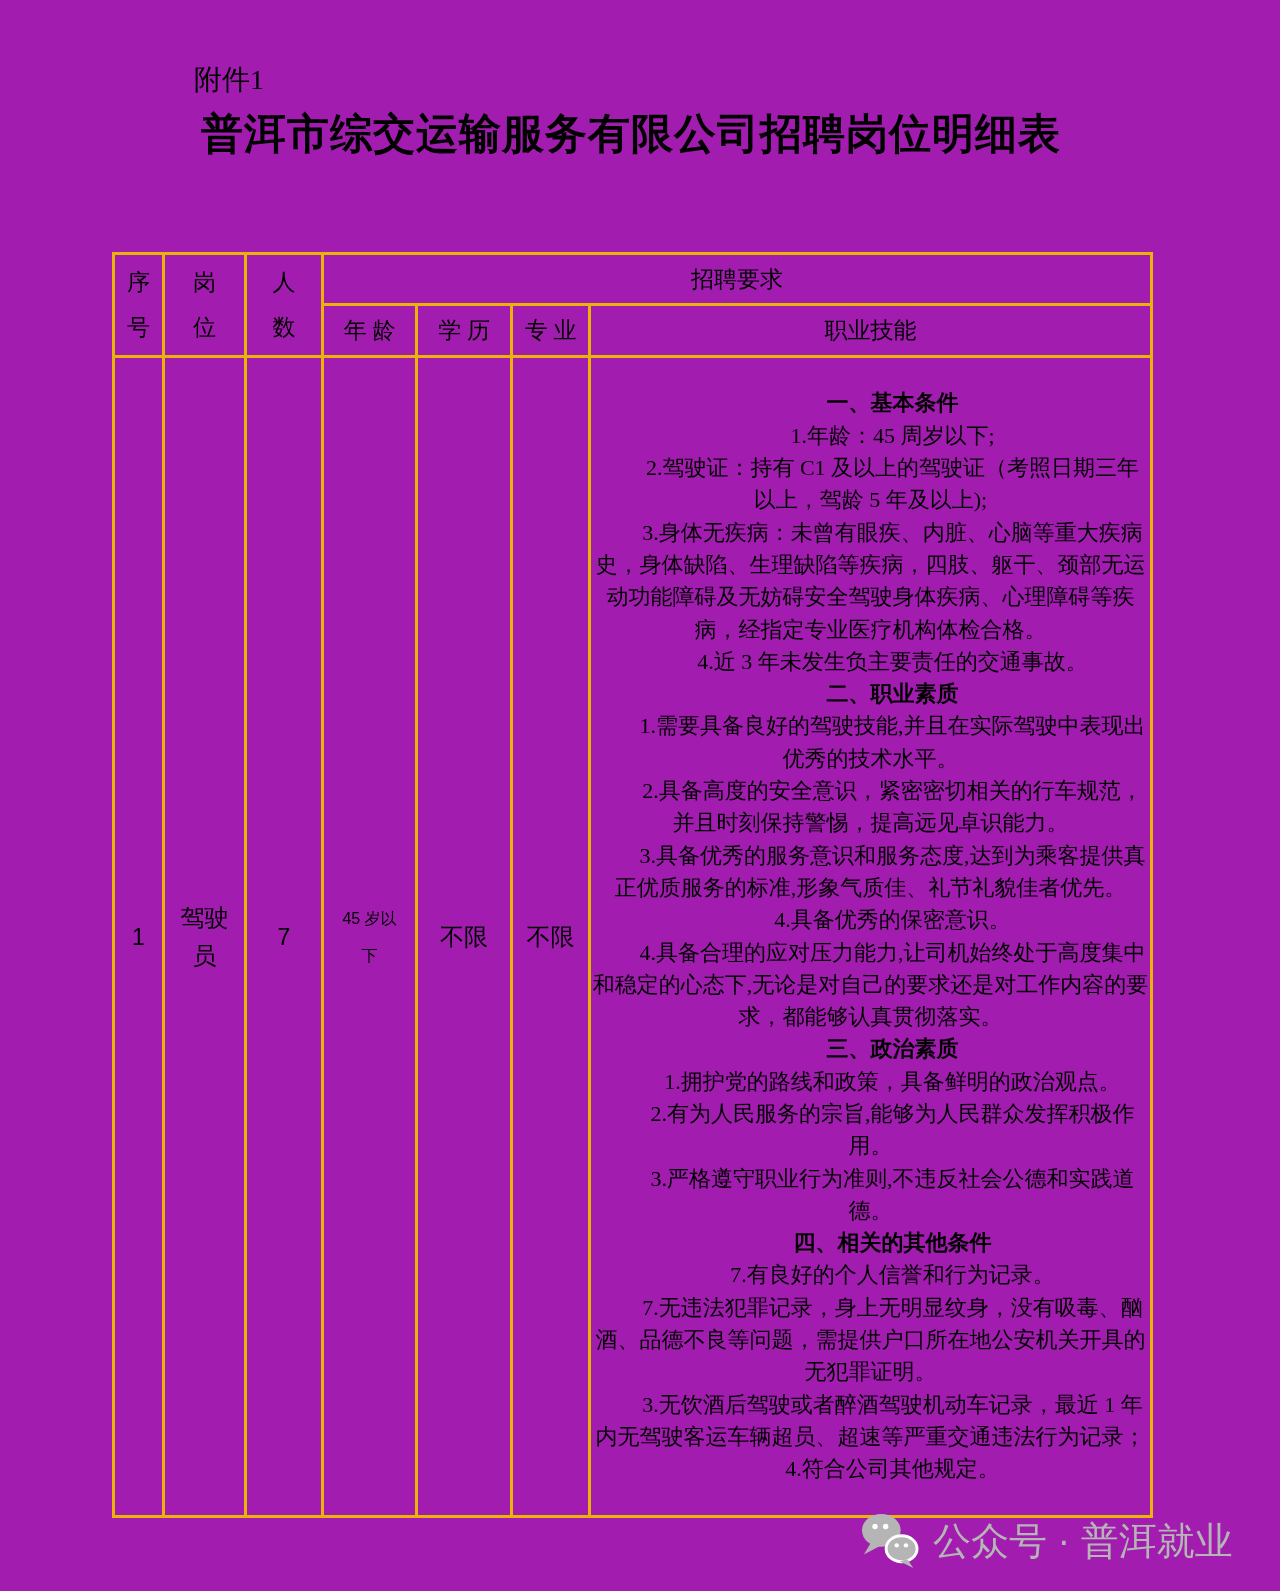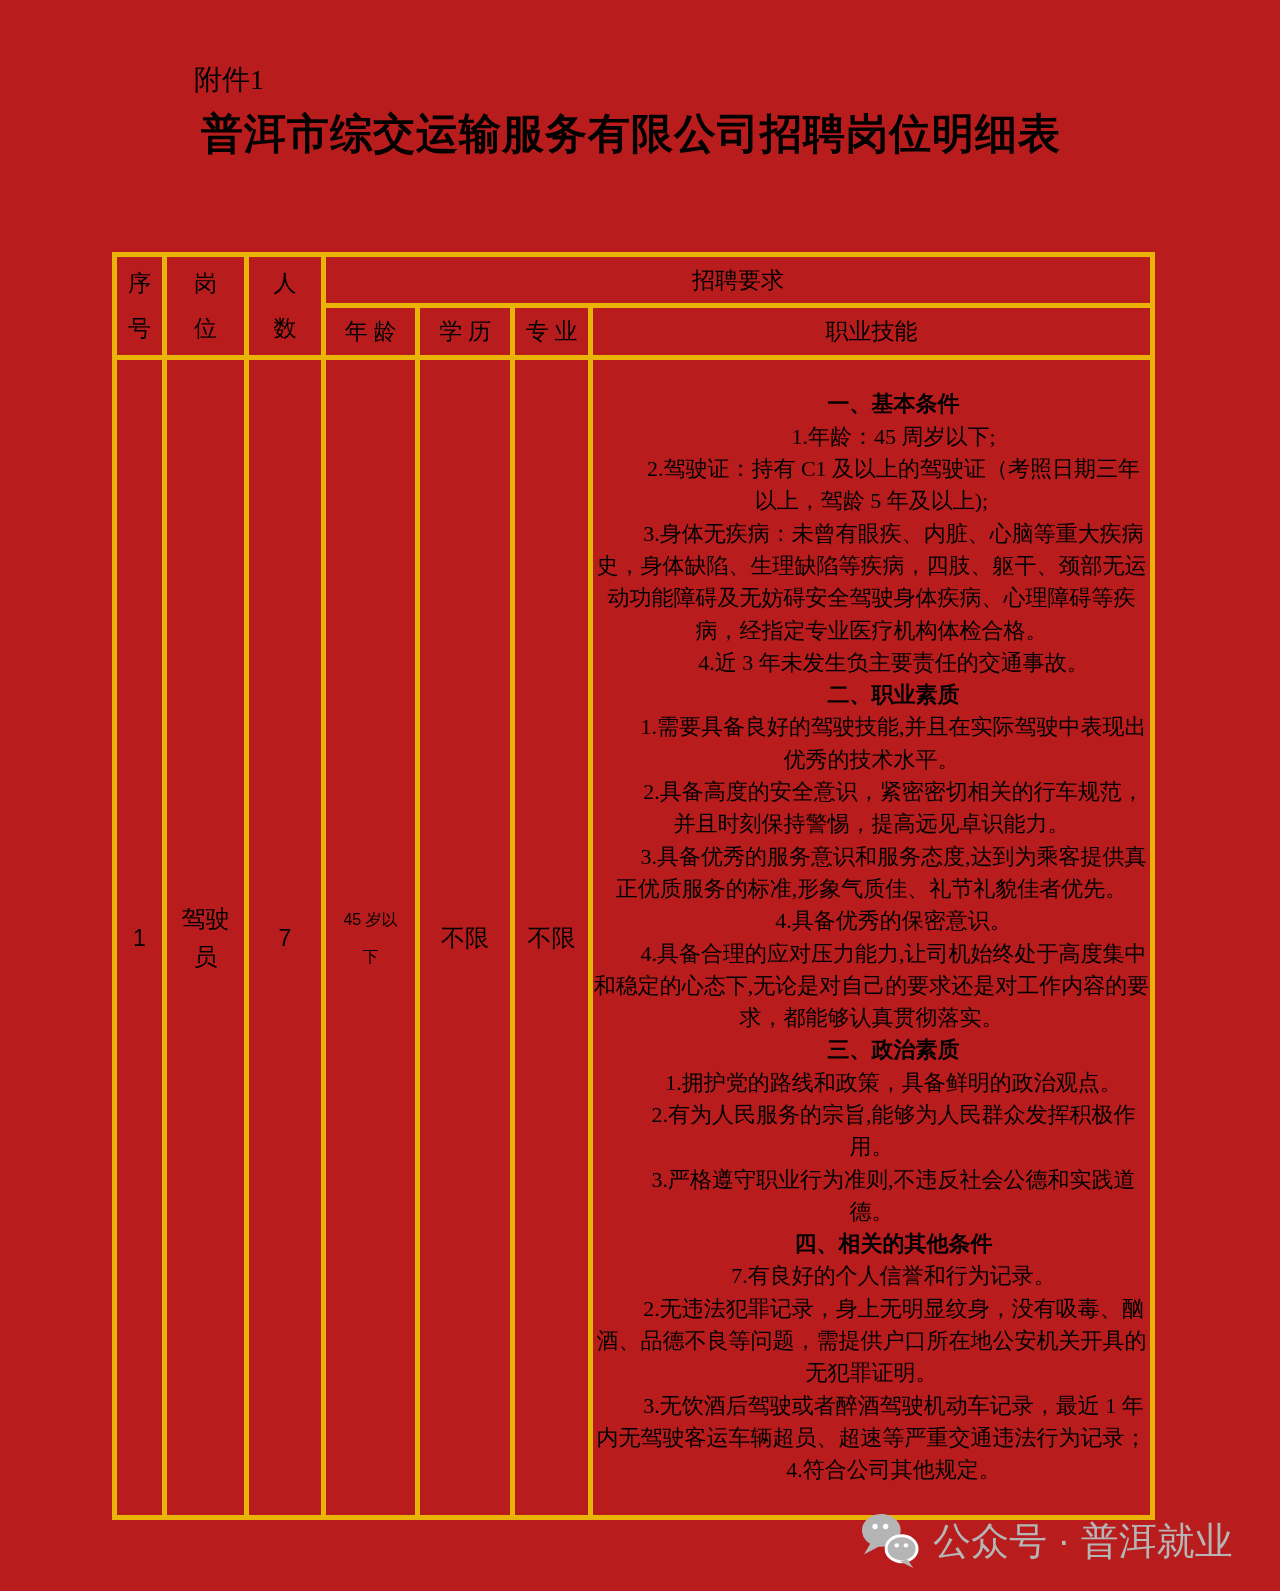--- a/index.html
+++ b/index.html
@@ -1,19 +1,19 @@
 <!DOCTYPE html>
 <html><head>
 <meta charset="utf-8">
 <style>
   html,body { margin:0; padding:0; background:#ffffff; }
   .page {
     position:relative;
     width:1280px; height:1591px;
-    background:#b91c1c;
+    background:#a21caf;
     color:#000;
     font-family:"Liberation Serif","DejaVu Serif",serif;
     overflow:hidden;
   }
   .attachment {
     position:absolute; left:194px; top:62px;
     font-size:28px; line-height:36px;
   }
   .doc-title {
     position:absolute; left:112px; top:108px; width:1038px;
@@ -22,21 +22,21 @@
     line-height:58px;
     font-family:Liberation Mono, monospace;
   }
   .table-wrap { position:absolute; left:112px; top:252px; }
   table.recruit {
     border-collapse:collapse; table-layout:fixed;
     width:1038px;
     border:2px solid #000;
   }
   table.recruit th, table.recruit td {
-    border:5px solid #eab308;
+    border:3px solid #eab308;
     padding:0;
     vertical-align:middle;
     text-align:center;
     font-weight:normal;
   }
   th.hdr { font-size:23px; font-weight:bold; }
   tr.hrow1 { height:51px; }
   tr.hrow2 { height:52px; }
   tr.body-row { height:1160px; }
   .vstack { margin:0 auto; line-height:45px; word-break:break-all; }
@@ -129,21 +129,21 @@
                 <p class="para">2.具备高度的安全意识，紧密密切相关的行车规范，并且时刻保持警惕，提高远见卓识能力。</p>
                 <p class="para">3.具备优秀的服务意识和服务态度,达到为乘客提供真正优质服务的标准,形象气质佳、礼节礼貌佳者优先。</p>
                 <p class="para">4.具备优秀的保密意识。</p>
                 <p class="para">4.具备合理的应对压力能力,让司机始终处于高度集中和稳定的心态下,无论是对自己的要求还是对工作内容的要求，都能够认真贯彻落实。</p>
                 <p class="para heading">三、政治素质</p>
                 <p class="para">1.拥护党的路线和政策，具备鲜明的政治观点。</p>
                 <p class="para">2.有为人民服务的宗旨,能够为人民群众发挥积极作用。</p>
                 <p class="para">3.严格遵守职业行为准则,不违反社会公德和实践道德。</p>
                 <p class="para heading">四、相关的其他条件</p>
                 <p class="para">7.有良好的个人信誉和行为记录。</p>
-                <p class="para">2.无违法犯罪记录，身上无明显纹身，没有吸毒、酗酒、品德不良等问题，需提供户口所在地公安机关开具的无犯罪证明。</p>
+                <p class="para">7.无违法犯罪记录，身上无明显纹身，没有吸毒、酗酒、品德不良等问题，需提供户口所在地公安机关开具的无犯罪证明。</p>
                 <p class="para">3.无饮酒后驾驶或者醉酒驾驶机动车记录，最近 1 年内无驾驶客运车辆超员、超速等严重交通违法行为记录；</p>
                 <p class="para">4.符合公司其他规定。</p>
               </div>
           </td>
         </tr>
       </tbody>
     </table>
   </div>
 
   <div class="footer">

